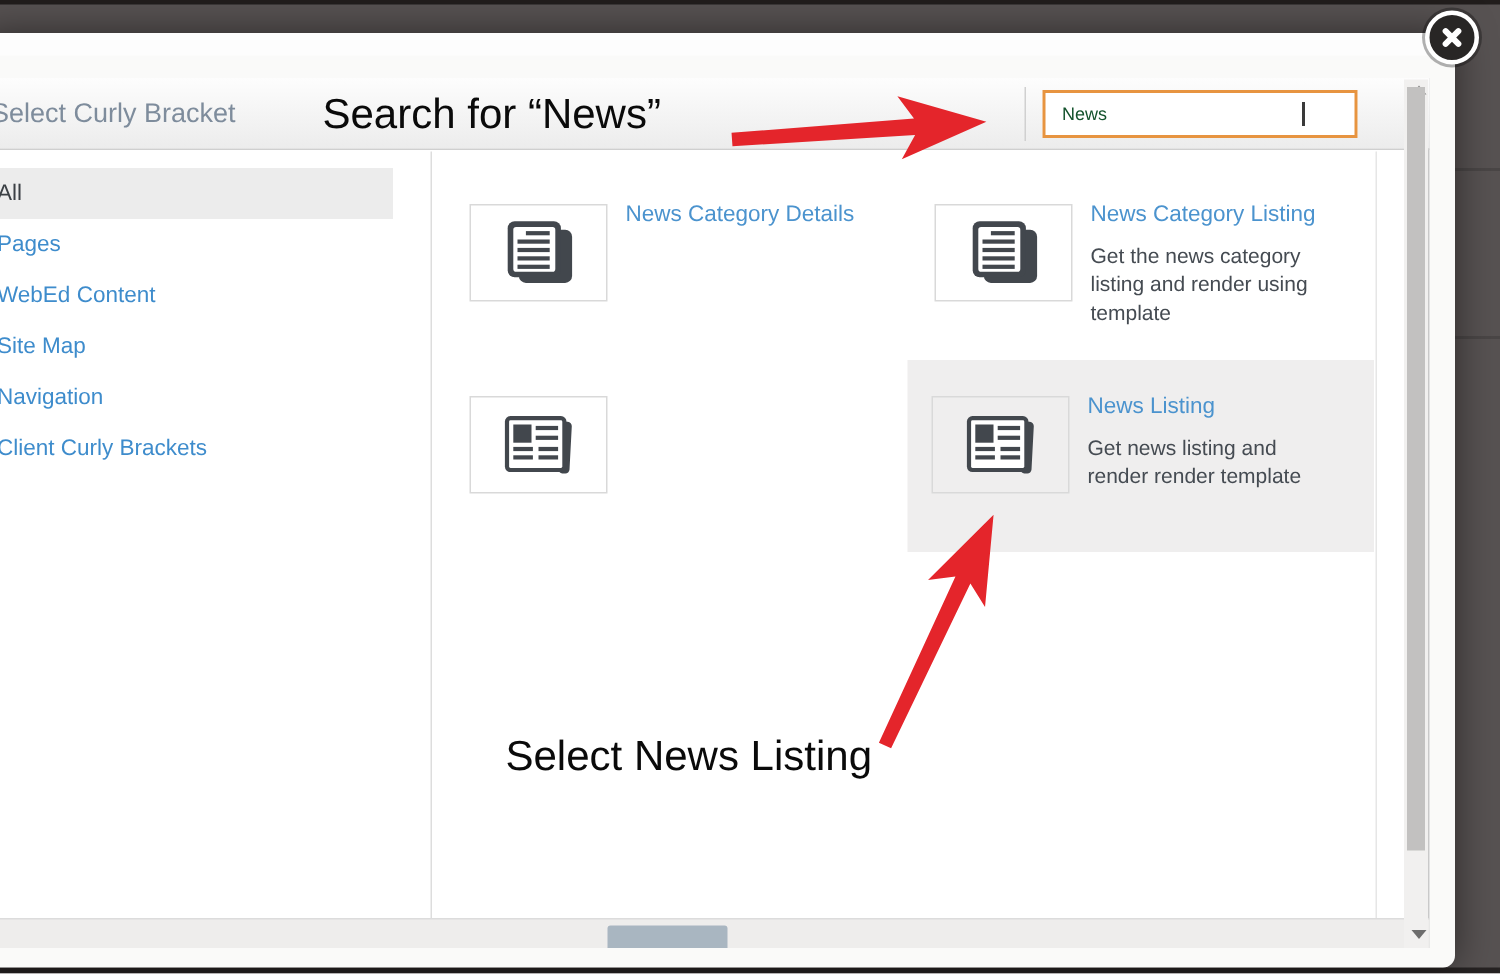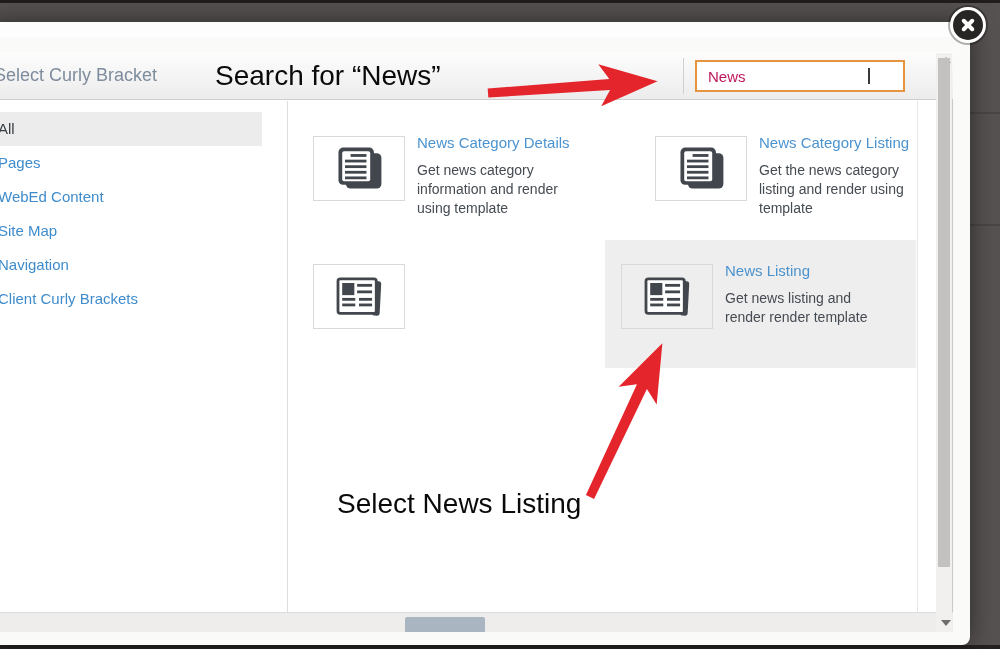--- a/index.html
+++ b/index.html
@@ -22,21 +22,21 @@
   .inner { left:-14px; top:52px; width:967px; height:580px; background:#fff;
            border:1px solid #c9c9c9; }
 
   
   .header { left:-14px; top:52px; width:967px; height:48px;
             background:linear-gradient(#fdfdfd,#ececec); border-bottom:1px solid #cfcfcf; }
   .dialog-title { left:-6px; top:65px; font-size:18px; color:#7e8c9c; white-space:nowrap; }
   .hdr-divider { left:683px; top:58px; width:1px; height:36px; background:#d0d0d0; }
   .search-box { left:695px; top:60px; width:210px; height:32px; background:#fff;
                 border:2px solid #e79440; display:flex; align-items:center; padding-left:11px; }
-  .search-box input { border:none; outline:none; width:160px; font-size:15px; color:#be185d;
+  .search-box input { border:none; outline:none; width:160px; font-size:12px; color:#14532d;
                       font-family:"Liberation Sans", sans-serif; background:transparent; }
   .caret { width:1.5px; height:16px; background:#3a3a3a; margin-left:0px; }
 
   
   .sidebar-divider { left:287px; top:101px; width:1px; height:511px; background:#dddddd; }
   .results-edge    { left:917px; top:101px; width:1px; height:511px; background:#e6e6e6; }
 
   .side-item { left:-14px; width:276px; height:34px; line-height:34px; padding-left:12px;
                font-size:15px; color:#3e8ccc; cursor:pointer; white-space:nowrap; }
   .side-item.active { background:#ececec; color:#3b4045; }
@@ -120,25 +120,24 @@
         <rect x="12" y="6" width="30" height="32" rx="2" fill="#ffffff"></rect>
         <rect x="21" y="9" width="17" height="3" fill="#42474d"></rect>
         <rect x="15" y="15" width="23" height="3" fill="#42474d"></rect>
         <rect x="15" y="21" width="23" height="3" fill="#42474d"></rect>
         <rect x="15" y="27" width="23" height="3" fill="#42474d"></rect>
         <rect x="15" y="33" width="23" height="3" fill="#42474d"></rect>
       </svg>
     </div>
     <div class="card-text">
       <div class="card-title">News Category Details</div>
-      <div class="card-desc" style="width:165px">Get news category information and render using template</div>
-    </div>
-  </div>
-
-  <div class="abs card" style="left:639px; top:112px; width:311px">
+    </div>
+  </div>
+
+  <div class="abs card" style="left:607px; top:112px; width:311px">
     <div class="icon-box">
       <svg width="56" height="48" viewBox="0 0 60 50">
         <rect x="16" y="8" width="38" height="38" rx="5" fill="#42474d"></rect>
         <rect x="8" y="2" width="38" height="40" rx="5" fill="#42474d"></rect>
         <rect x="12" y="6" width="30" height="32" rx="2" fill="#ffffff"></rect>
         <rect x="21" y="9" width="17" height="3" fill="#42474d"></rect>
         <rect x="15" y="15" width="23" height="3" fill="#42474d"></rect>
         <rect x="15" y="21" width="23" height="3" fill="#42474d"></rect>
         <rect x="15" y="27" width="23" height="3" fill="#42474d"></rect>
         <rect x="15" y="33" width="23" height="3" fill="#42474d"></rect>

